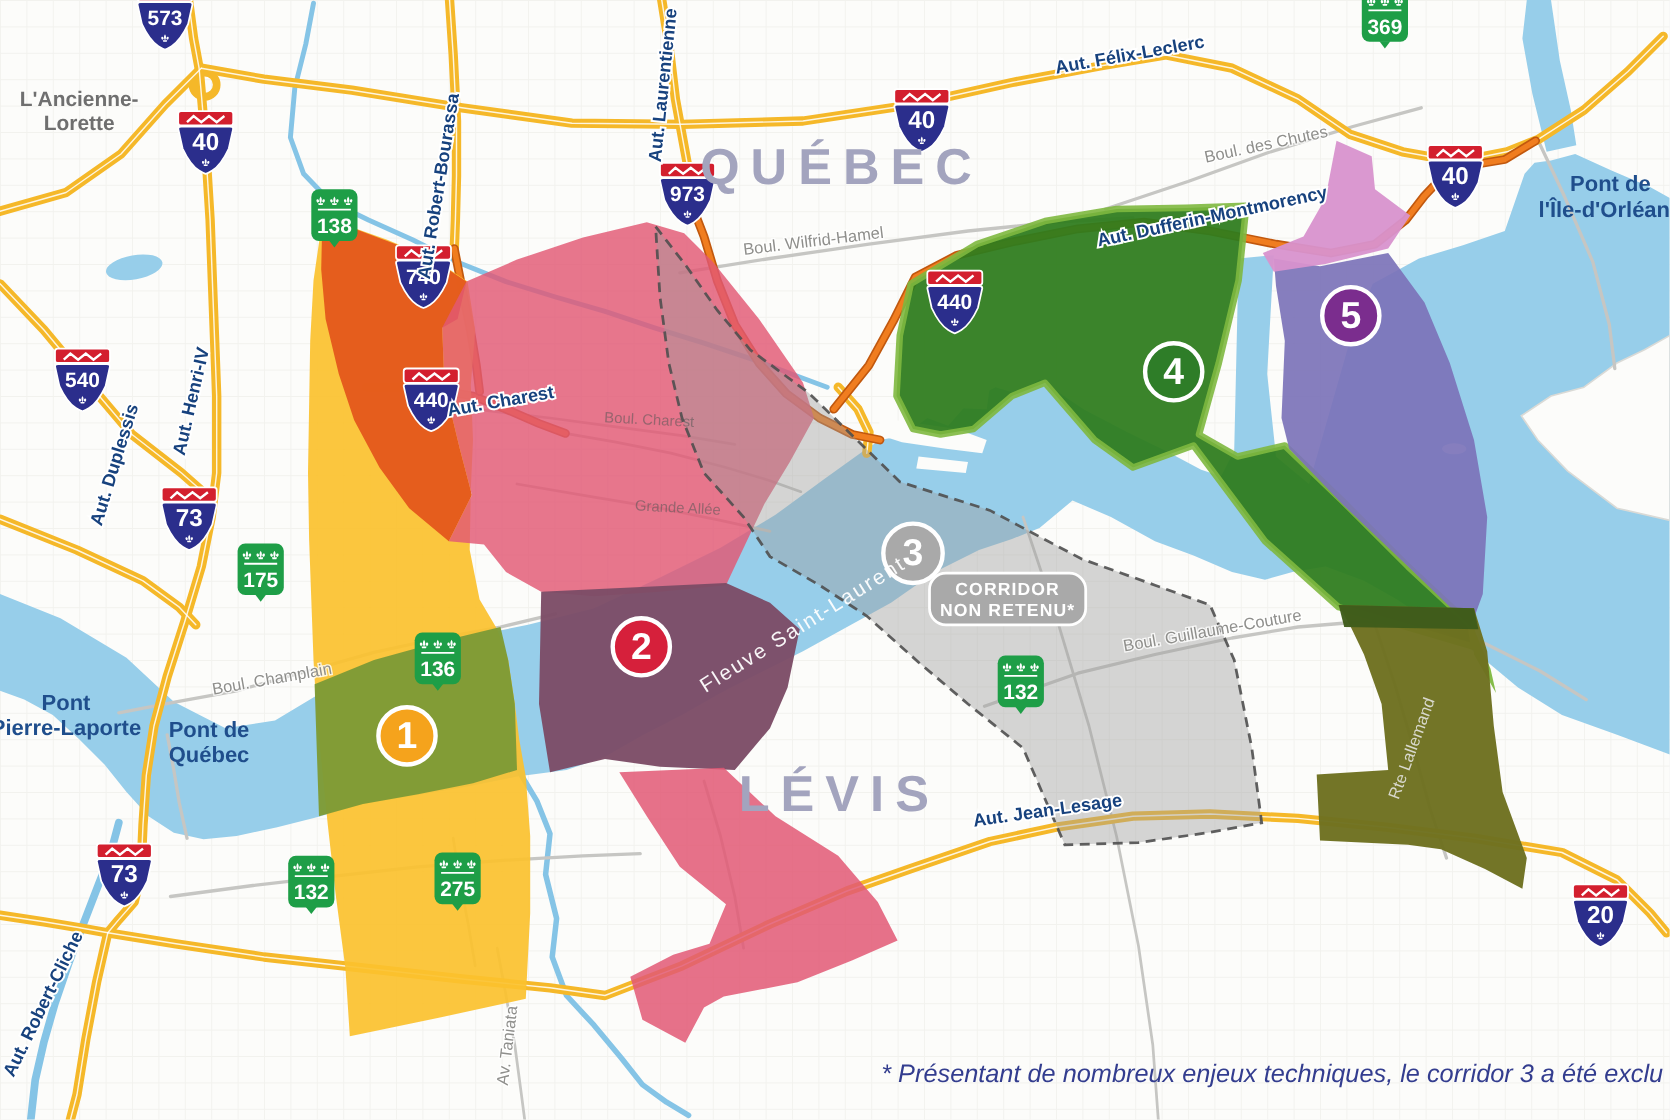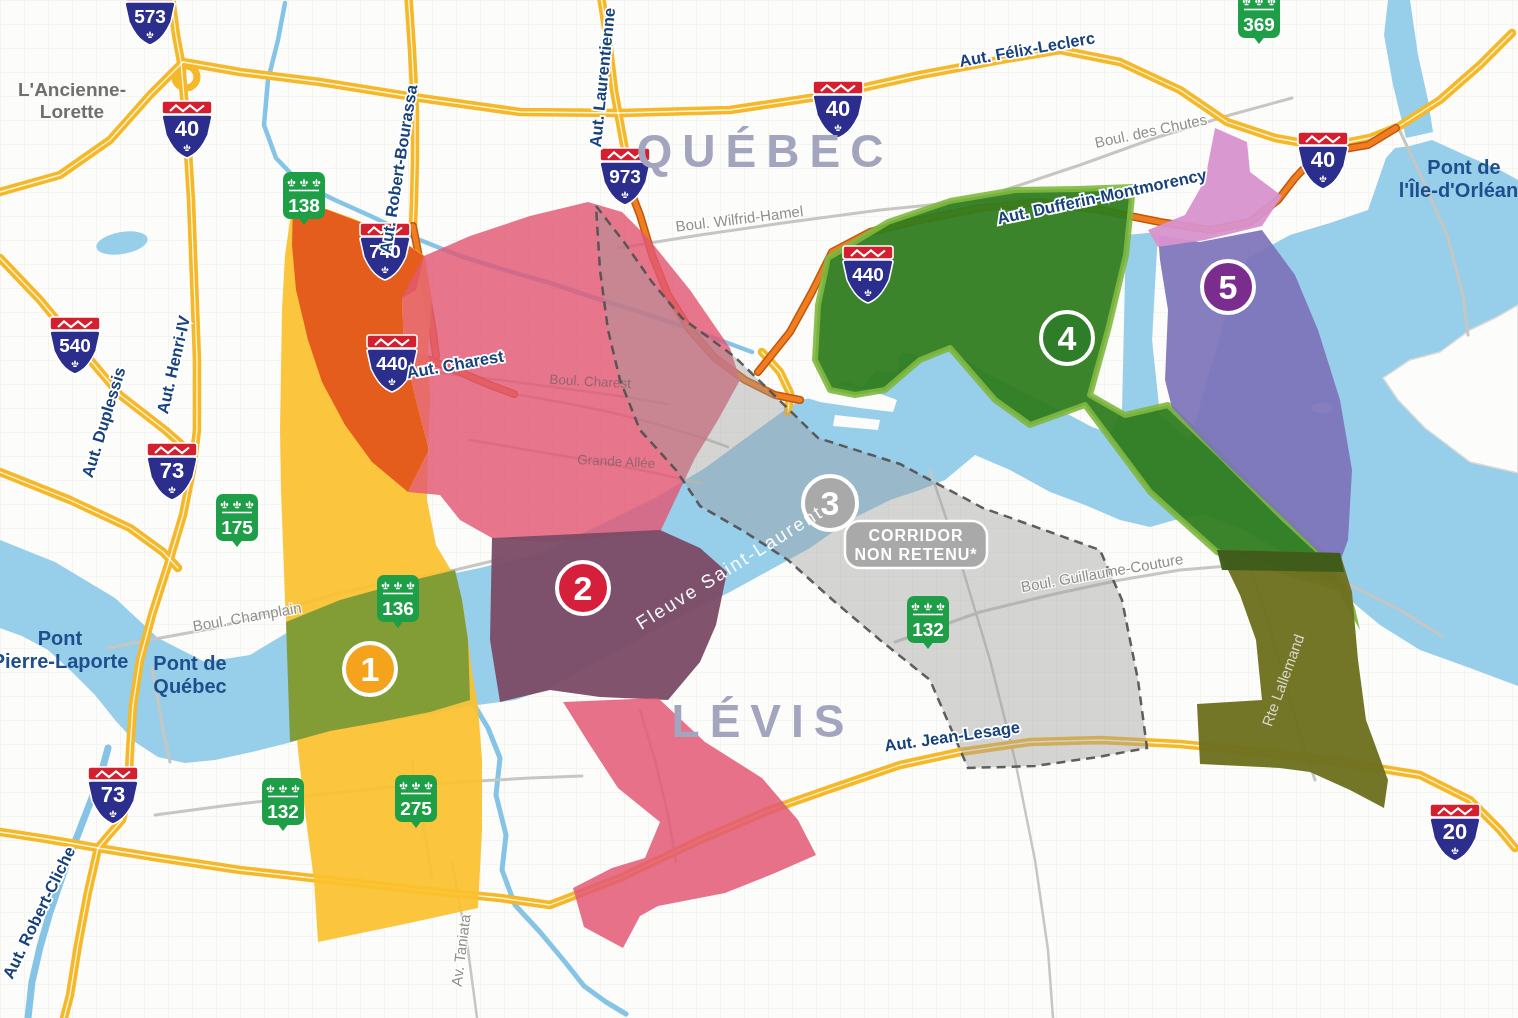--- a/index.html
+++ b/index.html
@@ -298,13 +298,14 @@
         <text x="0" y="0" font-size="15" fill="#8F8F8C" text-anchor="middle" transform="translate(1152,136) rotate(-12)" paint-order="stroke" stroke="#ffffff" stroke-width="2.5" stroke-opacity="0.8">Boul. des Chutes</text>
         <text x="0" y="0" font-size="15" fill="#8F8F8C" text-anchor="middle" transform="translate(248,622) rotate(-10)" paint-order="stroke" stroke="#ffffff" stroke-width="2.5" stroke-opacity="0.8">Boul. Champlain</text>
         <text x="0" y="0" font-size="15" fill="#8F8F8C" text-anchor="middle" transform="translate(1103,578) rotate(-10)" paint-order="stroke" stroke="#ffffff" stroke-width="2.5" stroke-opacity="0.8">Boul. Guillaume-Couture</text>
         <text x="0" y="0" font-size="15" fill="#8F8F8C" text-anchor="middle" transform="translate(466,951) rotate(-83)" paint-order="stroke" stroke="#ffffff" stroke-width="2.5" stroke-opacity="0.8">Av. Taniata</text>
         <text x="0" y="0" font-size="15" fill="#D8D8CC" text-anchor="middle" transform="translate(1288,682) rotate(-70)" paint-order="stroke" stroke="none" stroke-width="2.5" stroke-opacity="0.8">Rte Lallemand</text>
         <text x="0" y="0" font-size="13.5" fill="rgba(85,85,85,0.55)" text-anchor="middle" transform="translate(590,386) rotate(3)">Boul. Charest</text>
         <text x="0" y="0" font-size="13.5" fill="rgba(85,85,85,0.55)" text-anchor="middle" transform="translate(616,466) rotate(3)">Grande Allée</text>
         <text x="0" y="0" font-size="19" fill="#FFFFFF" text-anchor="middle" transform="translate(733,573) rotate(-32)" letter-spacing="2" opacity="0.95">Fleuve Saint-Laurent</text>
       </g>
     </svg>
+  <div class="footnote" style="color: rgb(51, 61, 143);">* Présentant de nombreux enjeux techniques, le corridor 3 a été exclu</div>
 </div>
 
 </body></html>

